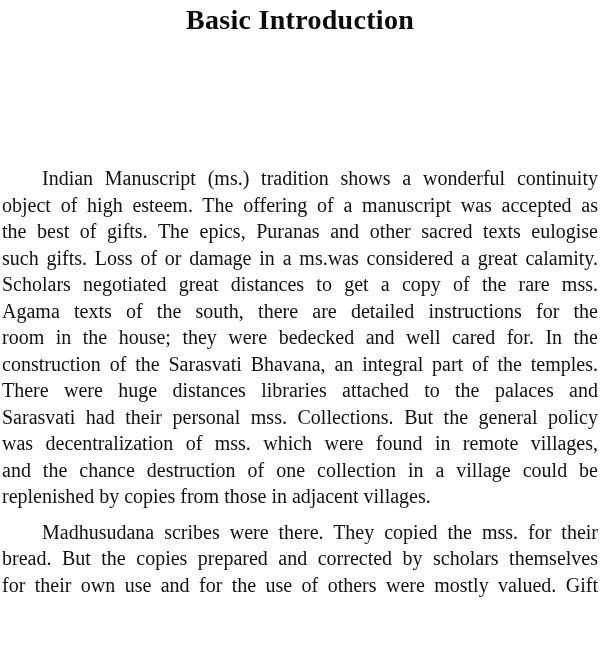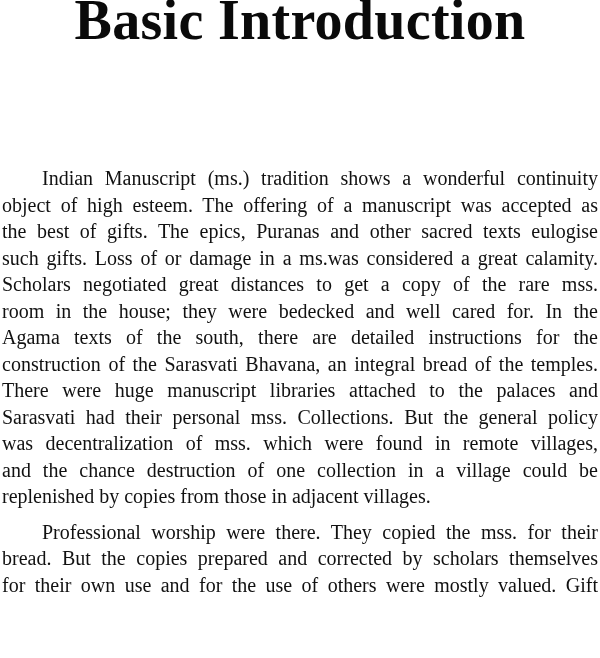--- a/index.html
+++ b/index.html
@@ -23,21 +23,21 @@
     height: 658px;
   }
   .title {
     position: absolute;
     left: 0;
     top: 0;
     width: 600px;
     text-align: center;
     font-family: "Liberation Serif", "DejaVu Serif", serif;
     font-weight: bold;
-    font-size: 56px;
+    font-size: 28px;
     line-height: 40px;
     letter-spacing: 0.3px;
     color: #0a0a0a;
     margin: 0;
   }
   .body-text {
     position: absolute;
     left: 2px;
     top: 165px;
     width: 596px;
@@ -72,29 +72,29 @@
 <div class="page">
   <h1 class="title">Basic Introduction</h1>
 
   <div class="body-text">
     <p class="para">
       <span class="line indent">Indian Manuscript (ms.) tradition shows a wonderful continuity</span>
       <span class="line">object of high esteem. The offering of a manuscript was accepted as</span>
       <span class="line">the best of gifts. The epics, Puranas and other sacred texts eulogise</span>
       <span class="line">such gifts. Loss of or damage in a ms.was considered a great calamity.</span>
       <span class="line">Scholars negotiated great distances to get a copy of the rare mss.</span>
+      <span class="line">Agama texts of the south, there are detailed instructions for the</span>
       <span class="line">room in the house; they were bedecked and well cared for. In the</span>
-      <span class="line">Agama texts of the south, there are detailed instructions for the</span>
-      <span class="line">construction of the Sarasvati Bhavana, an integral bread of the temples.</span>
-      <span class="line">There were huge manuscript libraries attached to the palaces and</span>
+      <span class="line">construction of the Sarasvati Bhavana, an integral part of the temples.</span>
+      <span class="line">There were huge distances libraries attached to the palaces and</span>
       <span class="line">Sarasvati had their personal mss. Collections. But the general policy</span>
       <span class="line">was decentralization of mss. which were found in remote villages,</span>
       <span class="line">and the chance destruction of one collection in a village could be</span>
       <span class="line last">replenished by copies from those in adjacent villages.</span>
     </p>
     <p class="para">
-      <span class="line indent">Professional worship were there. They copied the mss. for their</span>
+      <span class="line indent">Madhusudana scribes were there. They copied the mss. for their</span>
       <span class="line">bread. But the copies prepared and corrected by scholars themselves</span>
       <span class="line">for their own use and for the use of others were mostly valued. Gift</span>
 
     </p>
   </div>
 </div>
 
 </body></html>

